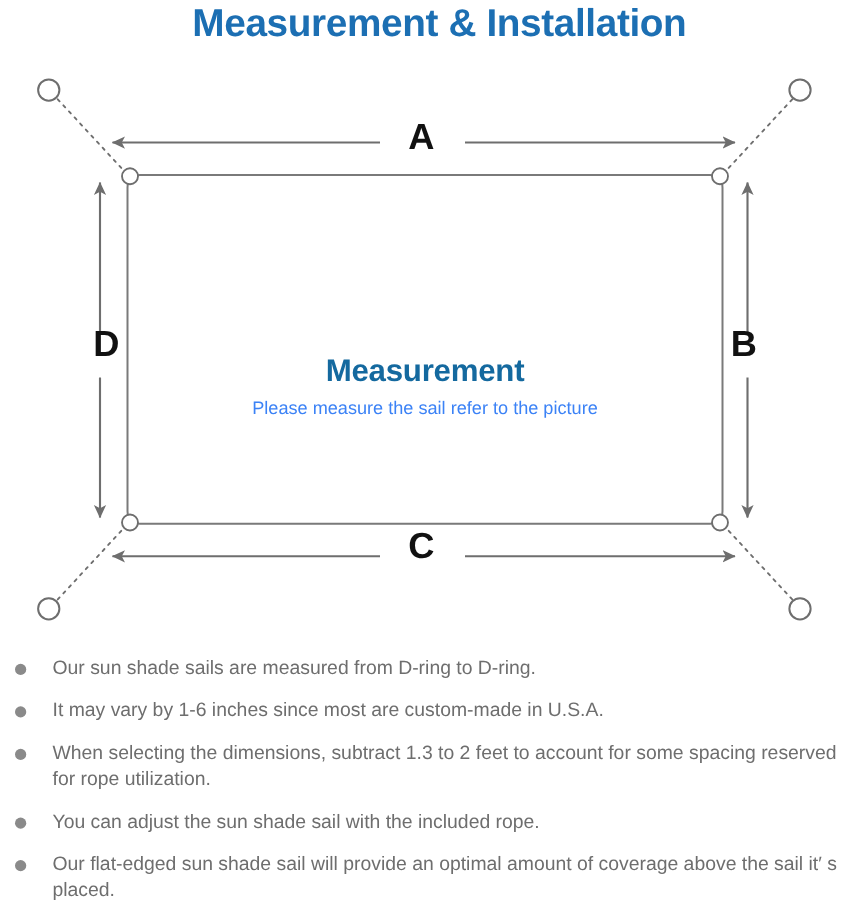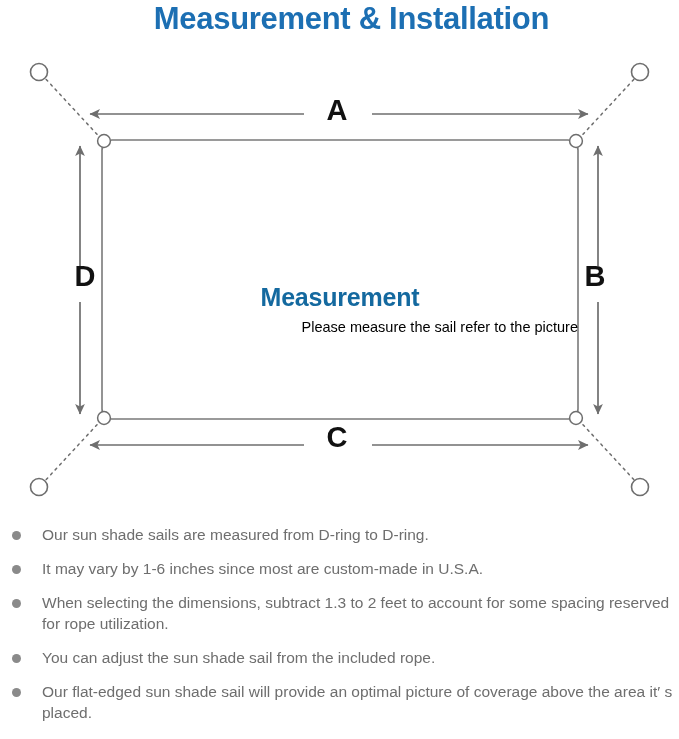--- a/index.html
+++ b/index.html
@@ -47,24 +47,23 @@
   }
   #sail-label-block .sail-title {
     font-size: 25px;
     font-weight: bold;
     color: #14699f;
     line-height: 30px;
     letter-spacing: -0.2px;
   }
   #sail-label-block .sail-sub {
     font-size: 14.5px;
-    color: #000000;
+    color: #3b82f6;
     line-height: 22px;
     margin-top: 4px;
-    text-align: right;
   }
 
   .dim-letter {
     position: absolute;
     font-size: 29px;
     font-weight: bold;
     color: #111111;
     line-height: 29px;
     text-align: center;
   }
@@ -167,19 +166,19 @@
   <div class="note-item">
     <span class="note-bullet"></span>
     <span class="note-text">It may vary by 1-6 inches since most are custom-made in U.S.A.</span>
   </div>
   <div class="note-item">
     <span class="note-bullet"></span>
     <span class="note-text">When selecting the dimensions, subtract 1.3 to 2 feet to account for some spacing reserved for rope utilization.</span>
   </div>
   <div class="note-item">
     <span class="note-bullet"></span>
-    <span class="note-text">You can adjust the sun shade sail from the included rope.</span>
+    <span class="note-text">You can adjust the sun shade sail with the included rope.</span>
   </div>
   <div class="note-item">
     <span class="note-bullet"></span>
-    <span class="note-text">Our flat-edged sun shade sail will provide an optimal picture of coverage above the area it′ s placed.</span>
+    <span class="note-text">Our flat-edged sun shade sail will provide an optimal amount of coverage above the sail it′ s placed.</span>
   </div>
 </div>
 
 </body></html>

